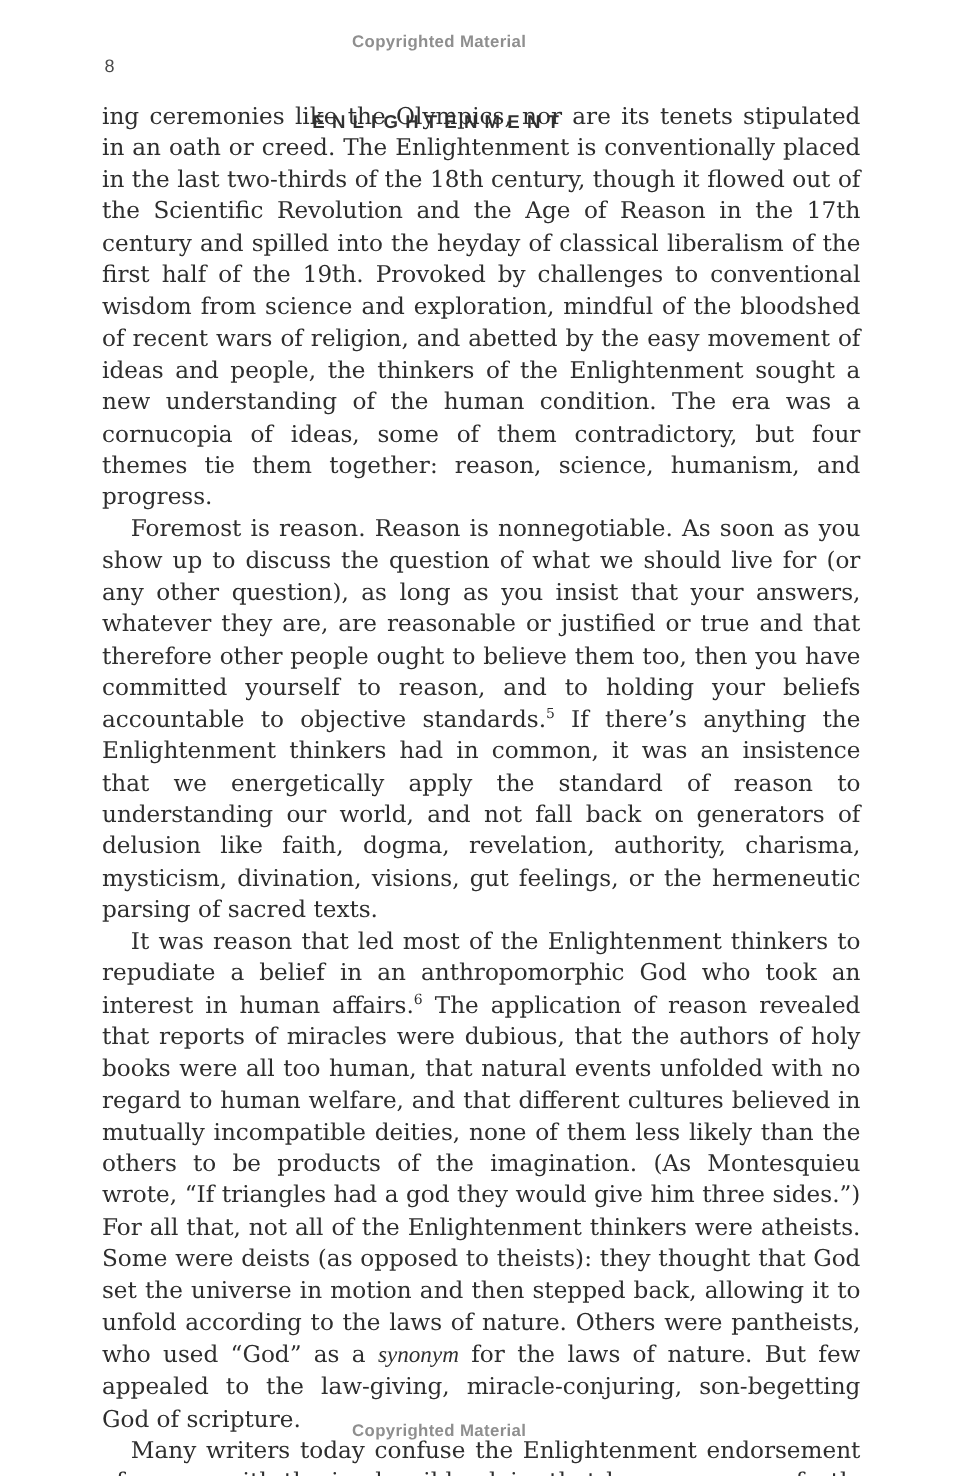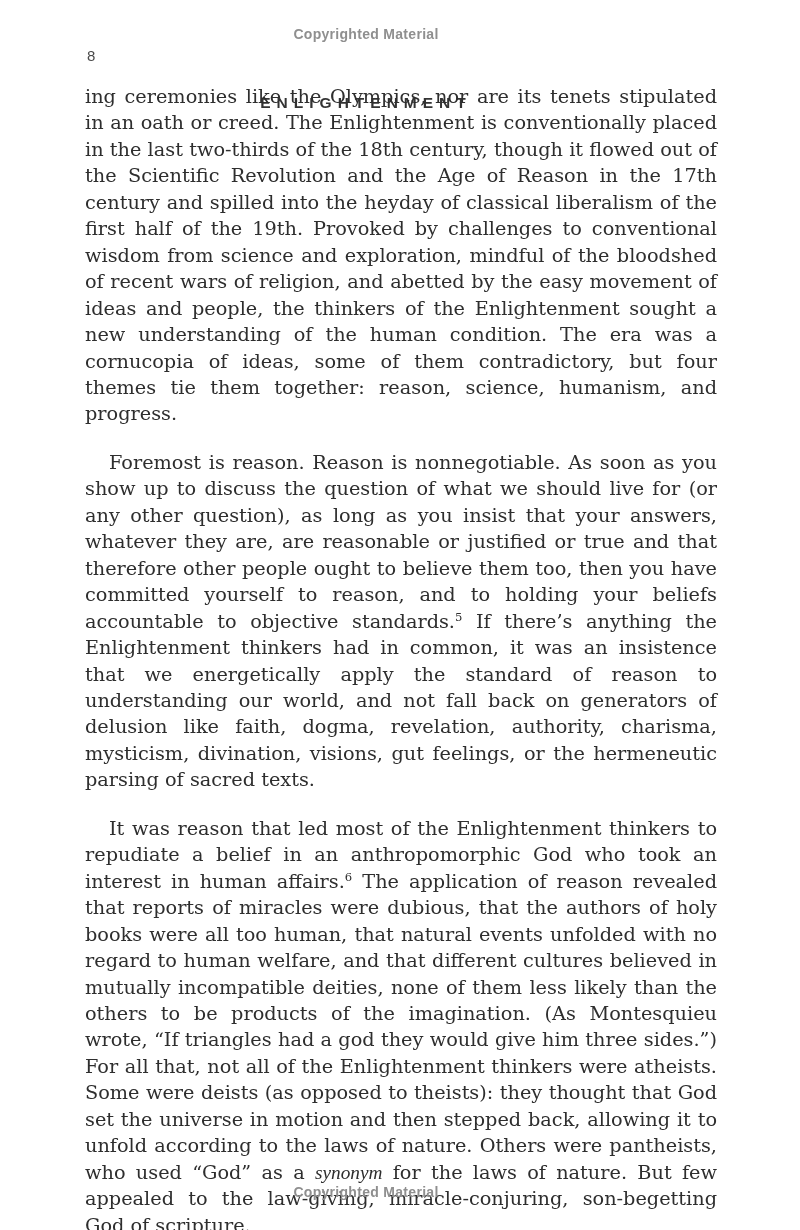--- a/index.html
+++ b/index.html
@@ -56,21 +56,20 @@
     font-size:19.3px;
     line-height:26.45px;
     text-align:justify;
     color:var(--text-color);
   }
   .body-text p{
     margin:0;padding:0;
   }
   .body-text p.indent{
     text-indent:24px;
-    margin-top:22px;
   }
   .body-text sup{
     font-size:0.60em;
     line-height:0;
     vertical-align:super;
   }
   .body-text em{
     font-style:italic;
     font-family:Liberation Serif, serif;
   }

